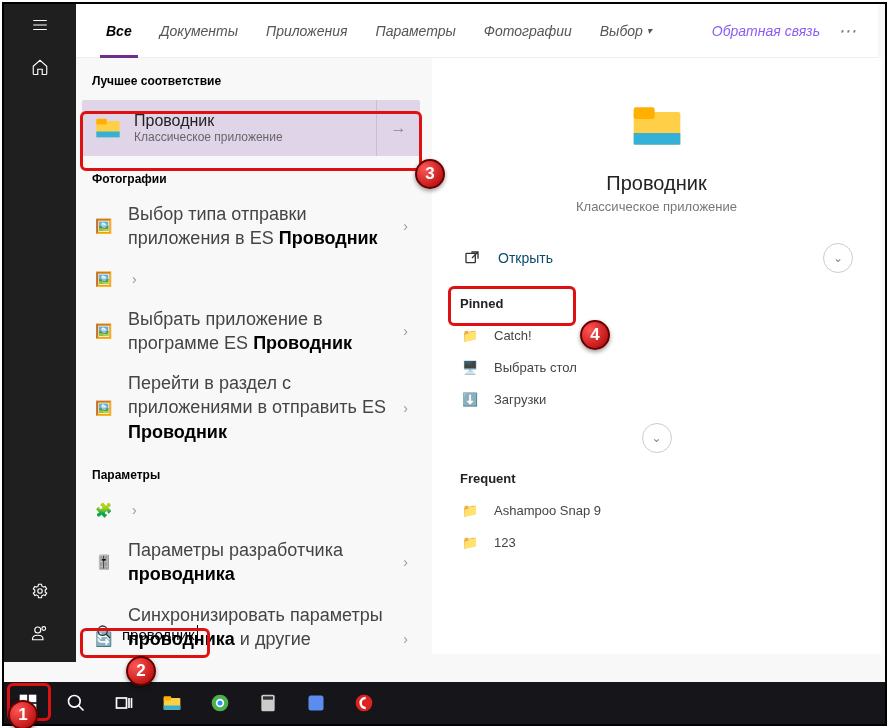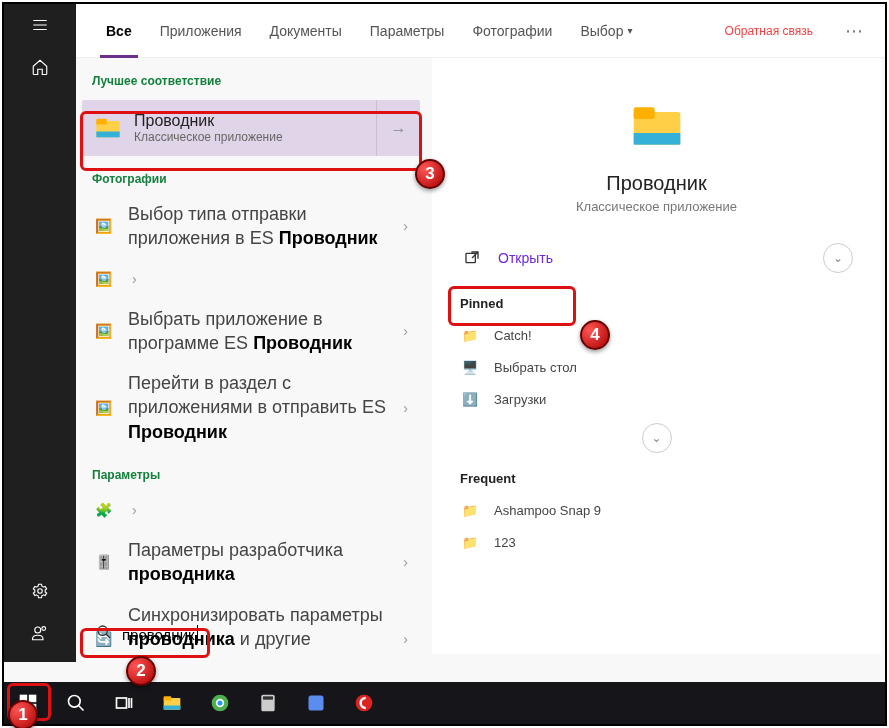--- a/index.html
+++ b/index.html
@@ -3,46 +3,46 @@
 <meta charset="utf-8">
 <style>
 * { margin: 0; padding: 0; box-sizing: border-box; font-family: "Segoe UI", Tahoma, sans-serif; }
 body { width: 889px; height: 728px; background: #fff; position: relative; overflow: hidden; }
 .outer { border: 2px solid #000; width: 885px; height: 724px; margin: 2px; position: relative; background: #f8f8f8; }
 .sidebar { position: absolute; left: 0; top: 0; width: 72px; height: 658px; background: #1f1f1f; display: flex; flex-direction: column; }
 .sidebar .top { flex: 0 0 auto; }
 .sidebar .bottom { margin-top: auto; padding-bottom: 8px; }
 .sidebar .sb-btn { width: 72px; height: 42px; display: flex; align-items: center; justify-content: center; color: #fff; font-size: 16px; cursor: pointer; }
 .sb-btn svg { width: 18px; height: 18px; stroke: #fff; fill: none; stroke-width: 1.5; }
-.topnav { position: absolute; left: 72px; right: 0; top: 0; height: 54px; background: #fff; display: flex; align-items: center; padding: 0 16px; border-bottom: 1px solid #eee; }
+.topnav { position: absolute; left: 72px; right: 7px; top: 0; height: 54px; background: #fff; display: flex; align-items: center; padding: 0 16px; border-bottom: 1px solid #eee; font-style: italic; }
 .topnav .tab { font-size: 14px; color: #555; padding: 0 14px; height: 54px; display: flex; align-items: center; cursor: pointer; }
 .topnav .tab.active { font-weight: 700; color: #000; position: relative; }
 .topnav .tab.active::after { content: ""; position: absolute; left: 8px; right: 8px; bottom: 0; height: 3px; background: #6b2f8c; }
 .topnav .spacer { flex: 1; }
-.topnav .feedback { font-size: 12px; color: #ef4444; margin-right: 26px; }
+.topnav .feedback { font-size: 14px; color: #8b5cf6; margin-right: 12px; }
 .topnav .more { color: #777; font-size: 18px; padding: 0 6px; cursor: pointer; }
 .left-col { position: absolute; left: 72px; top: 54px; width: 352px; bottom: 70px; overflow: hidden; }
 .right-col { position: absolute; left: 428px; top: 54px; right: 4px; bottom: 70px; background: #fff; padding: 20px 24px 10px; overflow: hidden; }
-.section-label { font-size: 12px; color: #15803d; font-weight: 600; padding: 16px 16px 8px; }
+.section-label { font-size: 12px; color: #000000; font-weight: 600; padding: 16px 16px 8px; }
 .best-match { margin: 4px 0 0 6px; width: 338px; height: 56px; display: flex; align-items: center; background: #e0d5e8; position: relative; border-radius: 2px; }
 .best-match .fm-icon { margin: 0 12px; }
 .best-match .bm-text .t1 { font-size: 16px; color: #222; font-weight: 500; }
 .best-match .bm-text .t2 { font-size: 12px; color: #666; }
 .best-match .expand { margin-left: auto; width: 44px; height: 56px; display: flex; align-items: center; justify-content: center; border-left: 1px solid rgba(0,0,0,.1); color: #888; }
 .result-item { display: flex; align-items: center; padding: 8px 16px 8px 16px; cursor: pointer; }
 .result-item .ri-icon { width: 24px; height: 24px; margin-right: 12px; flex: 0 0 24px; display:flex; align-items:center; justify-content:center; font-size:14px; }
 .result-item .ri-text { flex: 1; font-size: 18px; color: #444; line-height: 1.35; }
 .result-item .chev { color: #999; font-size: 14px; padding: 0 4px; }
 .result-item b { font-weight: 700; color: #000; }
 .big-icon { display: flex; flex-direction: column; align-items: center; margin-top: 20px; }
 .big-icon .title { font-size: 20px; margin-top: 18px; color: #222; }
 .big-icon .sub { font-size: 13px; color: #777; margin-top: 4px; }
 .action-row { display: flex; align-items: center; height: 40px; margin-top: 24px; padding: 0 4px; cursor: pointer; }
 .action-row .ar-icon { width: 24px; margin-right: 14px; display:flex; align-items:center; justify-content:center; }
-.action-row .ar-text { font-size: 14px; color: #6d28d9; }
+.action-row .ar-text { font-size: 14px; color: #0c4a6e; }
 .action-row .circle-chev { margin-left: auto; width: 30px; height: 30px; border: 1px solid #ccc; border-radius: 50%; display: flex; align-items: center; justify-content: center; color: #888; font-size: 12px; }
 .sec-hdr { font-size: 13px; font-weight: 600; color: #222; margin: 18px 0 8px 4px; }
 .sm-item { display: flex; align-items: center; height: 32px; padding: 0 4px; font-size: 13px; color: #444; cursor: pointer; }
 .sm-item .sm-icon { width: 20px; height: 20px; margin-right: 14px; display:flex; align-items:center; justify-content:center; }
 .freq-chev { width: 30px; height: 30px; border: 1px solid #ccc; border-radius: 50%; display: flex; align-items: center; justify-content: center; color: #888; font-size: 12px; margin: 8px auto 0; }
 .search-inner { position: absolute; left: 0; bottom: -38px; width: 340px; height: 36px; display: flex; align-items: center; padding: 0 12px; }
 .search-inner .mag { margin-right: 10px; color: #333; }
 .search-inner .q { font-size: 15px; color: #000; }
 .search-inner .cursor { display:inline-block; width:1px; height:18px; background:#000; margin-left:2px; animation: blink 1s infinite; vertical-align: middle; }
 @keyframes blink { 50% { opacity: 0; } }
@@ -83,22 +83,22 @@
             <circle cx="9" cy="8" r="4"></circle>
             <path d="M2 20c0-3 3-5 7-5s7 2 7 5v1H2z"></path>
             <circle cx="17" cy="6" r="2.5"></circle>
           </svg>
         </div>
     </div>
   </div>
 
   <div class="topnav">
     <div class="tab active">Все</div>
+    <div class="tab">Документы</div>
     <div class="tab">Приложения</div>
-    <div class="tab">Документы</div>
     <div class="tab">Параметры</div>
     <div class="tab">Фотографии</div>
     <div class="tab">
         <span>Выбор</span> 
         <span style="font-size:10px;margin-left:4px;">▾</span>
       </div>
     <div class="spacer"></div>
     <div class="feedback">Обратная связь</div>
     <div class="more">⋯</div>
   </div>

